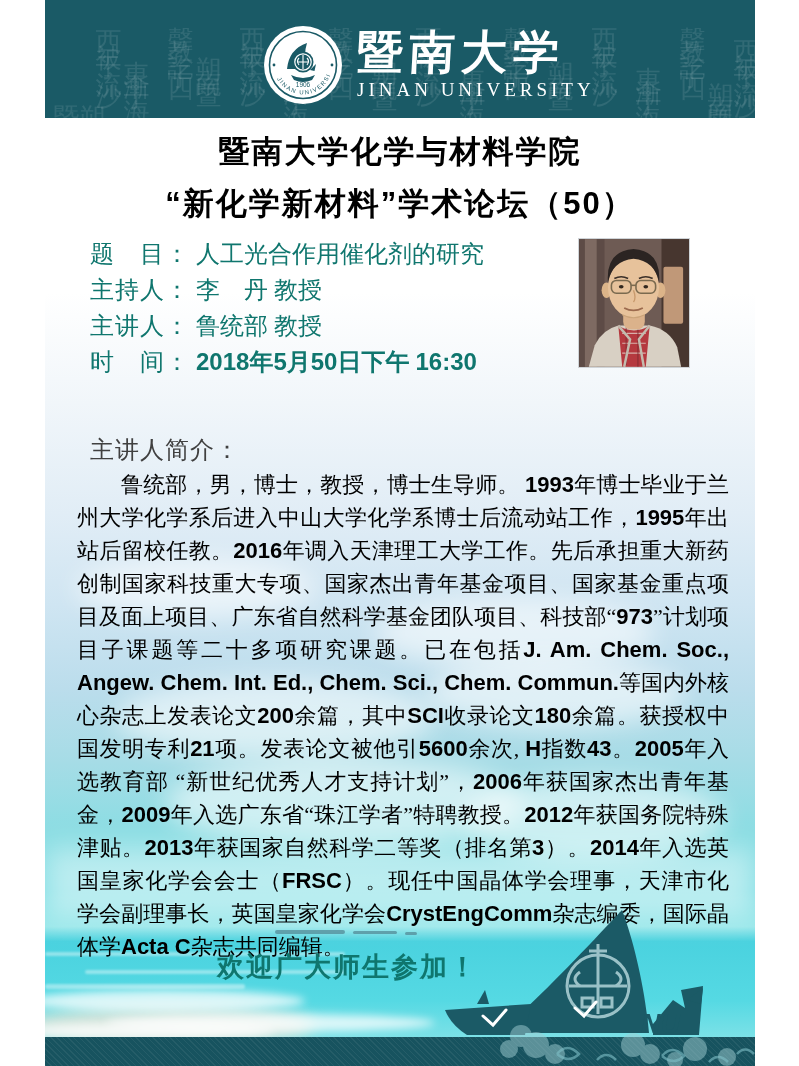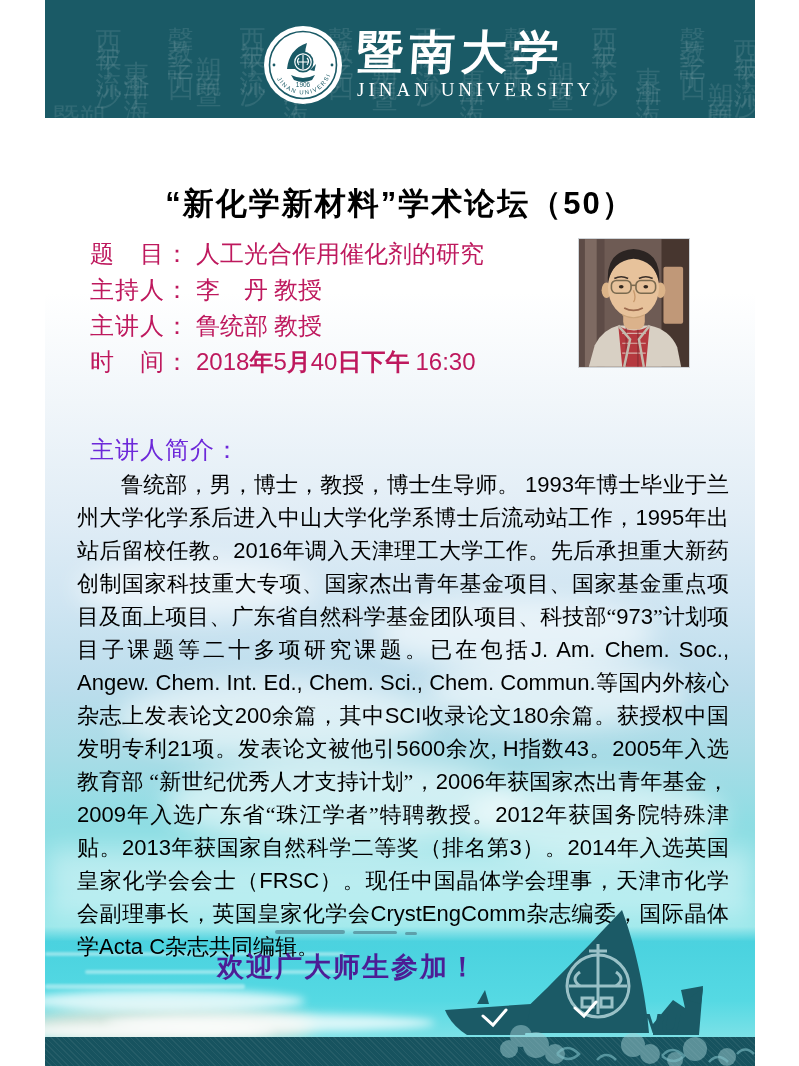--- a/index.html
+++ b/index.html
@@ -34,40 +34,40 @@
   .streak { position:absolute; background:rgba(255,255,255,0.4); border-radius:2px; filter:blur(1px); }
 
   
   .h1, .h2 { position:absolute; left:0; width:710px; text-align:center; color:#000;
              font-family:"Liberation Sans","DejaVu Sans",sans-serif; font-weight:700;
              font-size:31px; letter-spacing:2px; }
   .h1 { top:131px; }
   .h2 { top:183px; }
 
   
-  .info { position:absolute; left:45px; top:236px; width:500px; font-size:24px; color:#be185d; }
+  .info { position:absolute; left:45px; top:236px; width:500px; font-size:24px; color:#0f766e; }
   .info-row { height:36px; line-height:36px; white-space:nowrap; }
   .info-label { letter-spacing:1px; }
   .info-value { margin-left:6px; }
   .info-row.strong .info-value { font-weight:700; }
-  b.lat { font-family:"Liberation Sans","DejaVu Sans",sans-serif; font-weight:400; }
+  b.lat { font-family:"Liberation Sans","DejaVu Sans",sans-serif; font-weight:700; }
 
   
   .photo { position:absolute; left:533px; top:238px; width:112px; height:130px;
            border:1px solid #cfd4d8; background:#6e5b54; }
   .photo svg { display:block; width:100%; height:100%; }
 
   
-  .bio-heading { position:absolute; left:45px; top:434px; font-size:24px; color:#6d28d9; letter-spacing:1px; }
+  .bio-heading { position:absolute; left:45px; top:434px; font-size:24px; color:#404040; letter-spacing:1px; }
   .bio { position:absolute; left:32px; top:468px; width:652px; font-size:22px; line-height:33px;
          text-align:justify; text-indent:2em; color:#000; }
 
   
   .welcome { position:absolute; left:172px; top:949px; font-size:27px; font-weight:700;
-             letter-spacing:2px; color:#4c1d95; }
+             letter-spacing:2px; color:#0f766e; }
 
   
   .band { position:absolute; left:0; top:1037px; width:710px; height:29px; background:#17535f;
           background-image:repeating-linear-gradient(45deg, rgba(255,255,255,0.06) 0 1px, transparent 1px 4px); }
   .boat { position:absolute; left:392px; top:904px; width:320px; height:162px; z-index:5;text-align:center; }
   .boat svg { display:block; width:100%; height:100%; }
 </style>
 </head>
 <body>
 
@@ -138,27 +138,28 @@
       <div class="island" style="left:360px;top:814px;width:12px;height:3px;"></div>
       <div class="streak" style="left:0;top:834px;width:300px;height:4px;"></div>
       <div class="streak" style="left:40px;top:852px;width:260px;height:4px;"></div>
       <div class="streak" style="left:0;top:866px;width:200px;height:5px;"></div>
       <div class="sand" style="left:-30px;top:888px;width:300px;height:40px;"></div>
       <div class="surf" style="left:-20px;top:872px;width:280px;height:22px;"></div>
       <div class="surf" style="left:60px;top:896px;width:330px;height:18px;"></div>
       <div class="surf" style="left:-30px;top:905px;width:260px;height:16px;"></div>
     </div>
 
+    <div class="h1">暨南大学化学与材料学院</div>
     <div class="h2">“新化学新材料”学术论坛（50）</div>
 
     <div class="info">
         <div class="info-row"><span class="info-label">题　目：</span><span class="info-value">人工光合作用催化剂的研究</span></div>
         <div class="info-row"><span class="info-label">主持人：</span><span class="info-value">李　丹 教授</span></div>
         <div class="info-row"><span class="info-label">主讲人：</span><span class="info-value">鲁统部 教授</span></div>
-        <div class="info-row strong"><span class="info-label">时　间：</span><span class="info-value"><b class="lat">2018</b>年<b class="lat">5</b>月<b class="lat">40</b>日下午 <b class="lat">16:30</b></span></div>
+        <div class="info-row strong"><span class="info-label">时　间：</span><span class="info-value"><b class="lat">2018</b>年<b class="lat">5</b>月<b class="lat">50</b>日下午 <b class="lat">16:30</b></span></div>
       </div>
 
     <div class="photo">
       <svg viewBox="0 0 112 130">
         <rect width="112" height="130" fill="#6e5b54"></rect>
         <rect x="0" width="26" height="130" fill="#5d4b46"></rect>
         <rect x="6" width="12" height="130" fill="#7e6a62"></rect>
         <rect x="84" width="28" height="130" fill="#47362f"></rect>
         <rect x="86" y="28" width="20" height="58" rx="2" fill="#c09878"></rect>
         <path d="M10,130 L16,108 Q24,92 40,88 L72,88 Q92,92 100,110 L104,130 Z" fill="#d8d0c4"></path>

